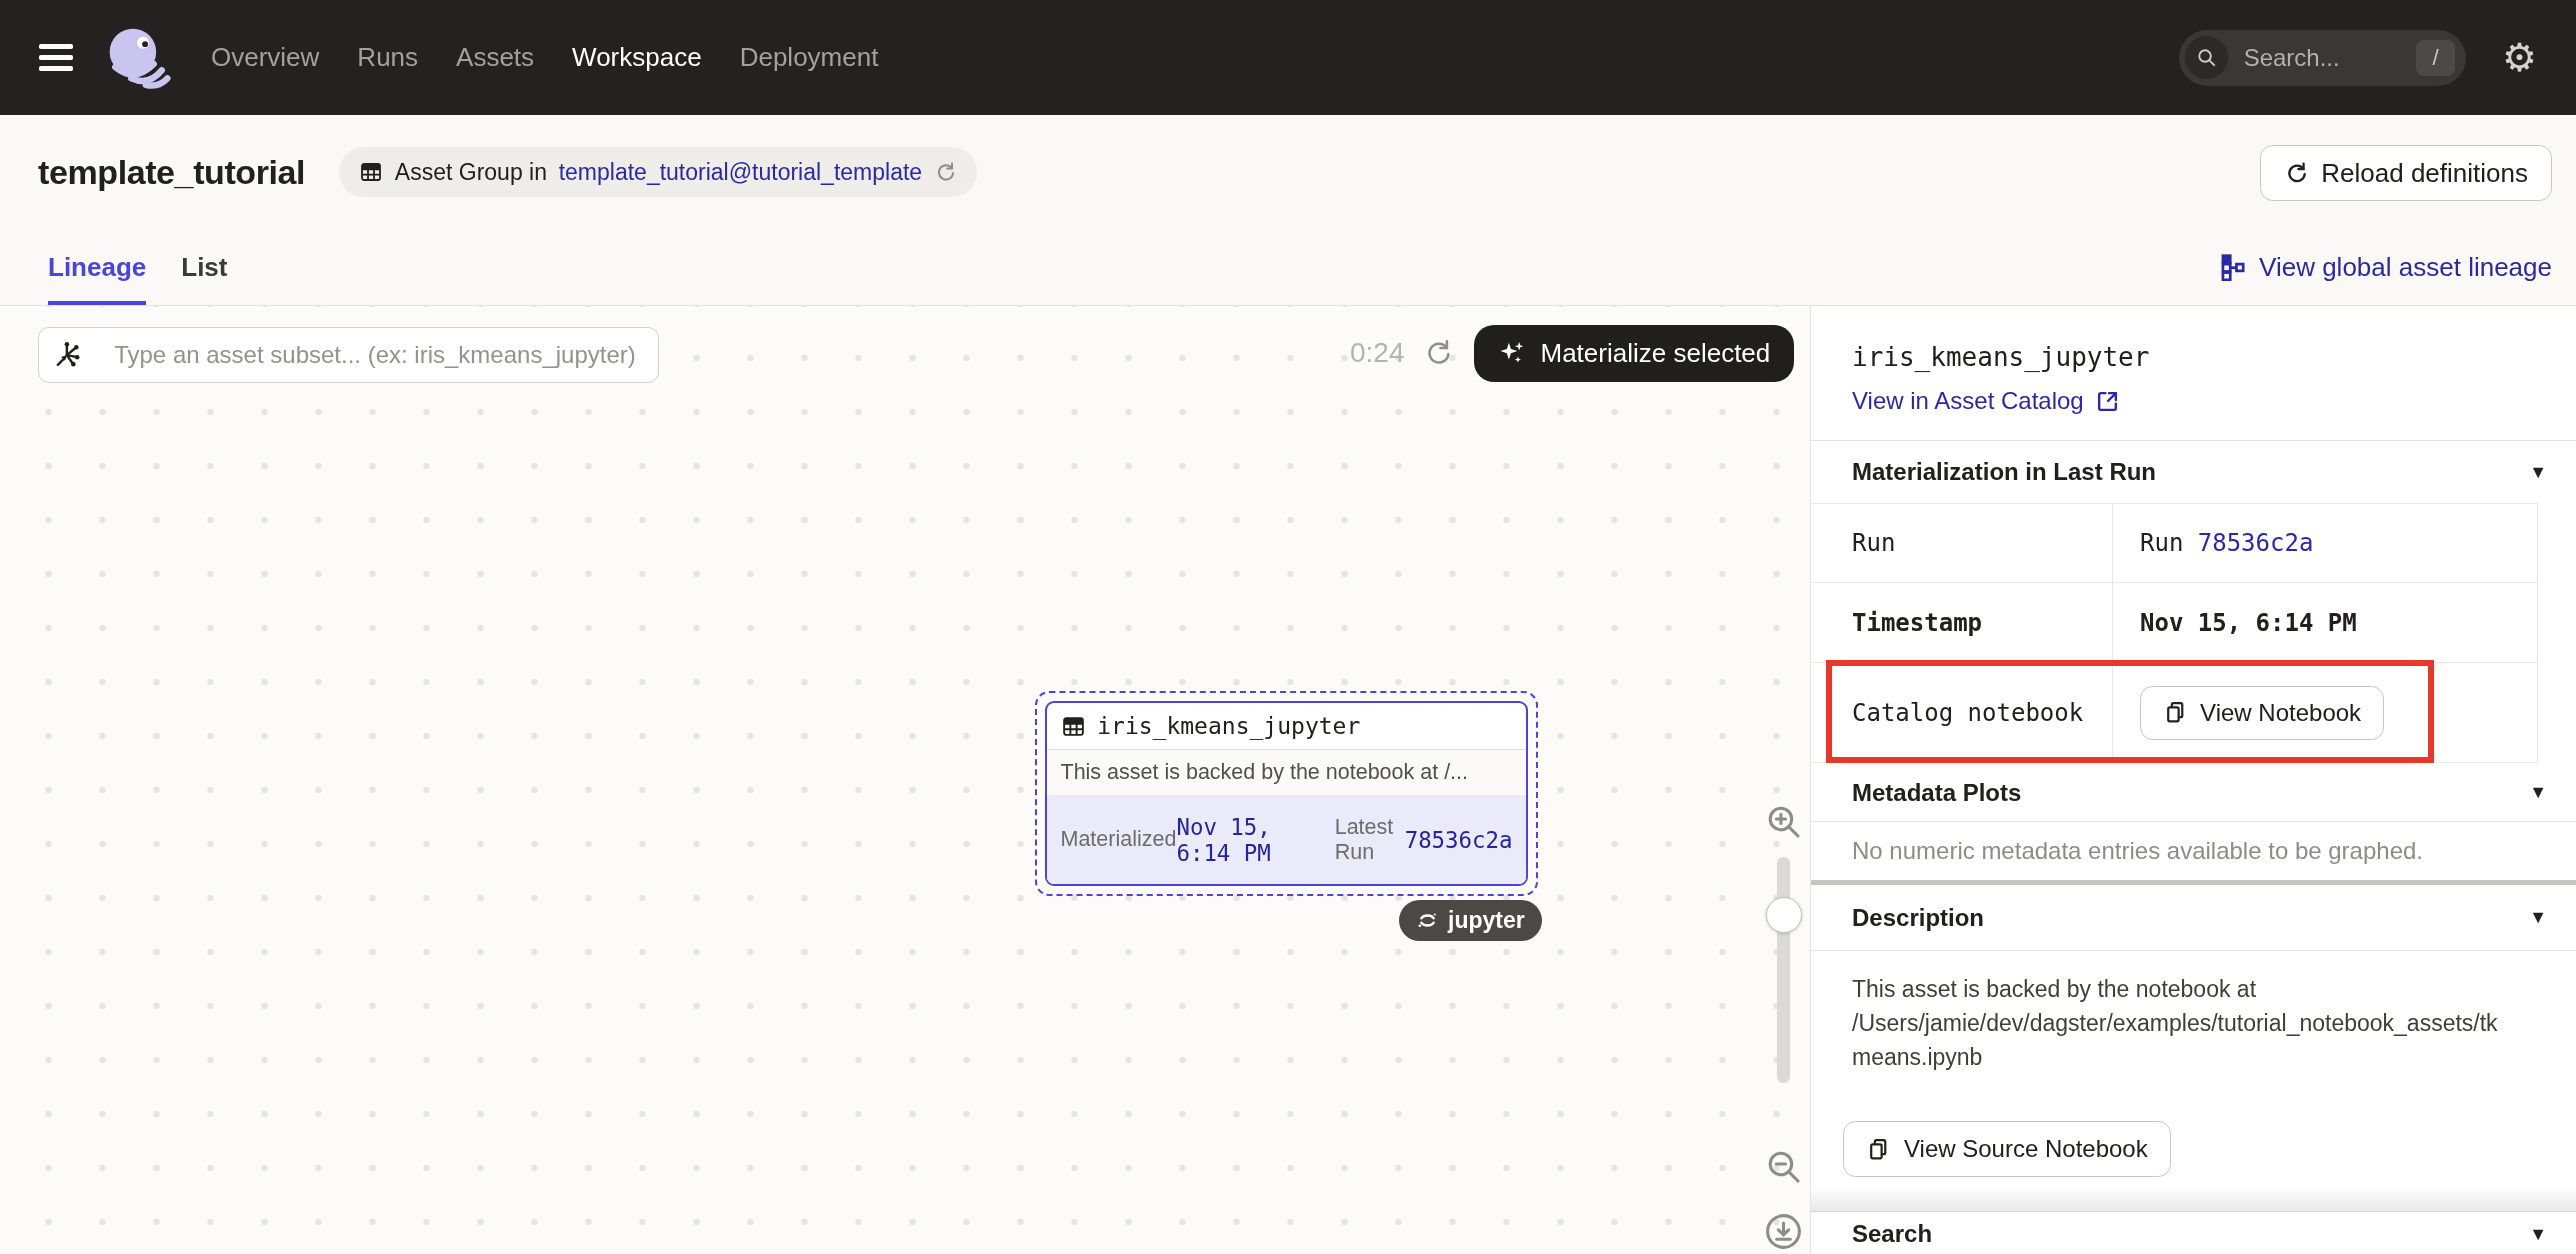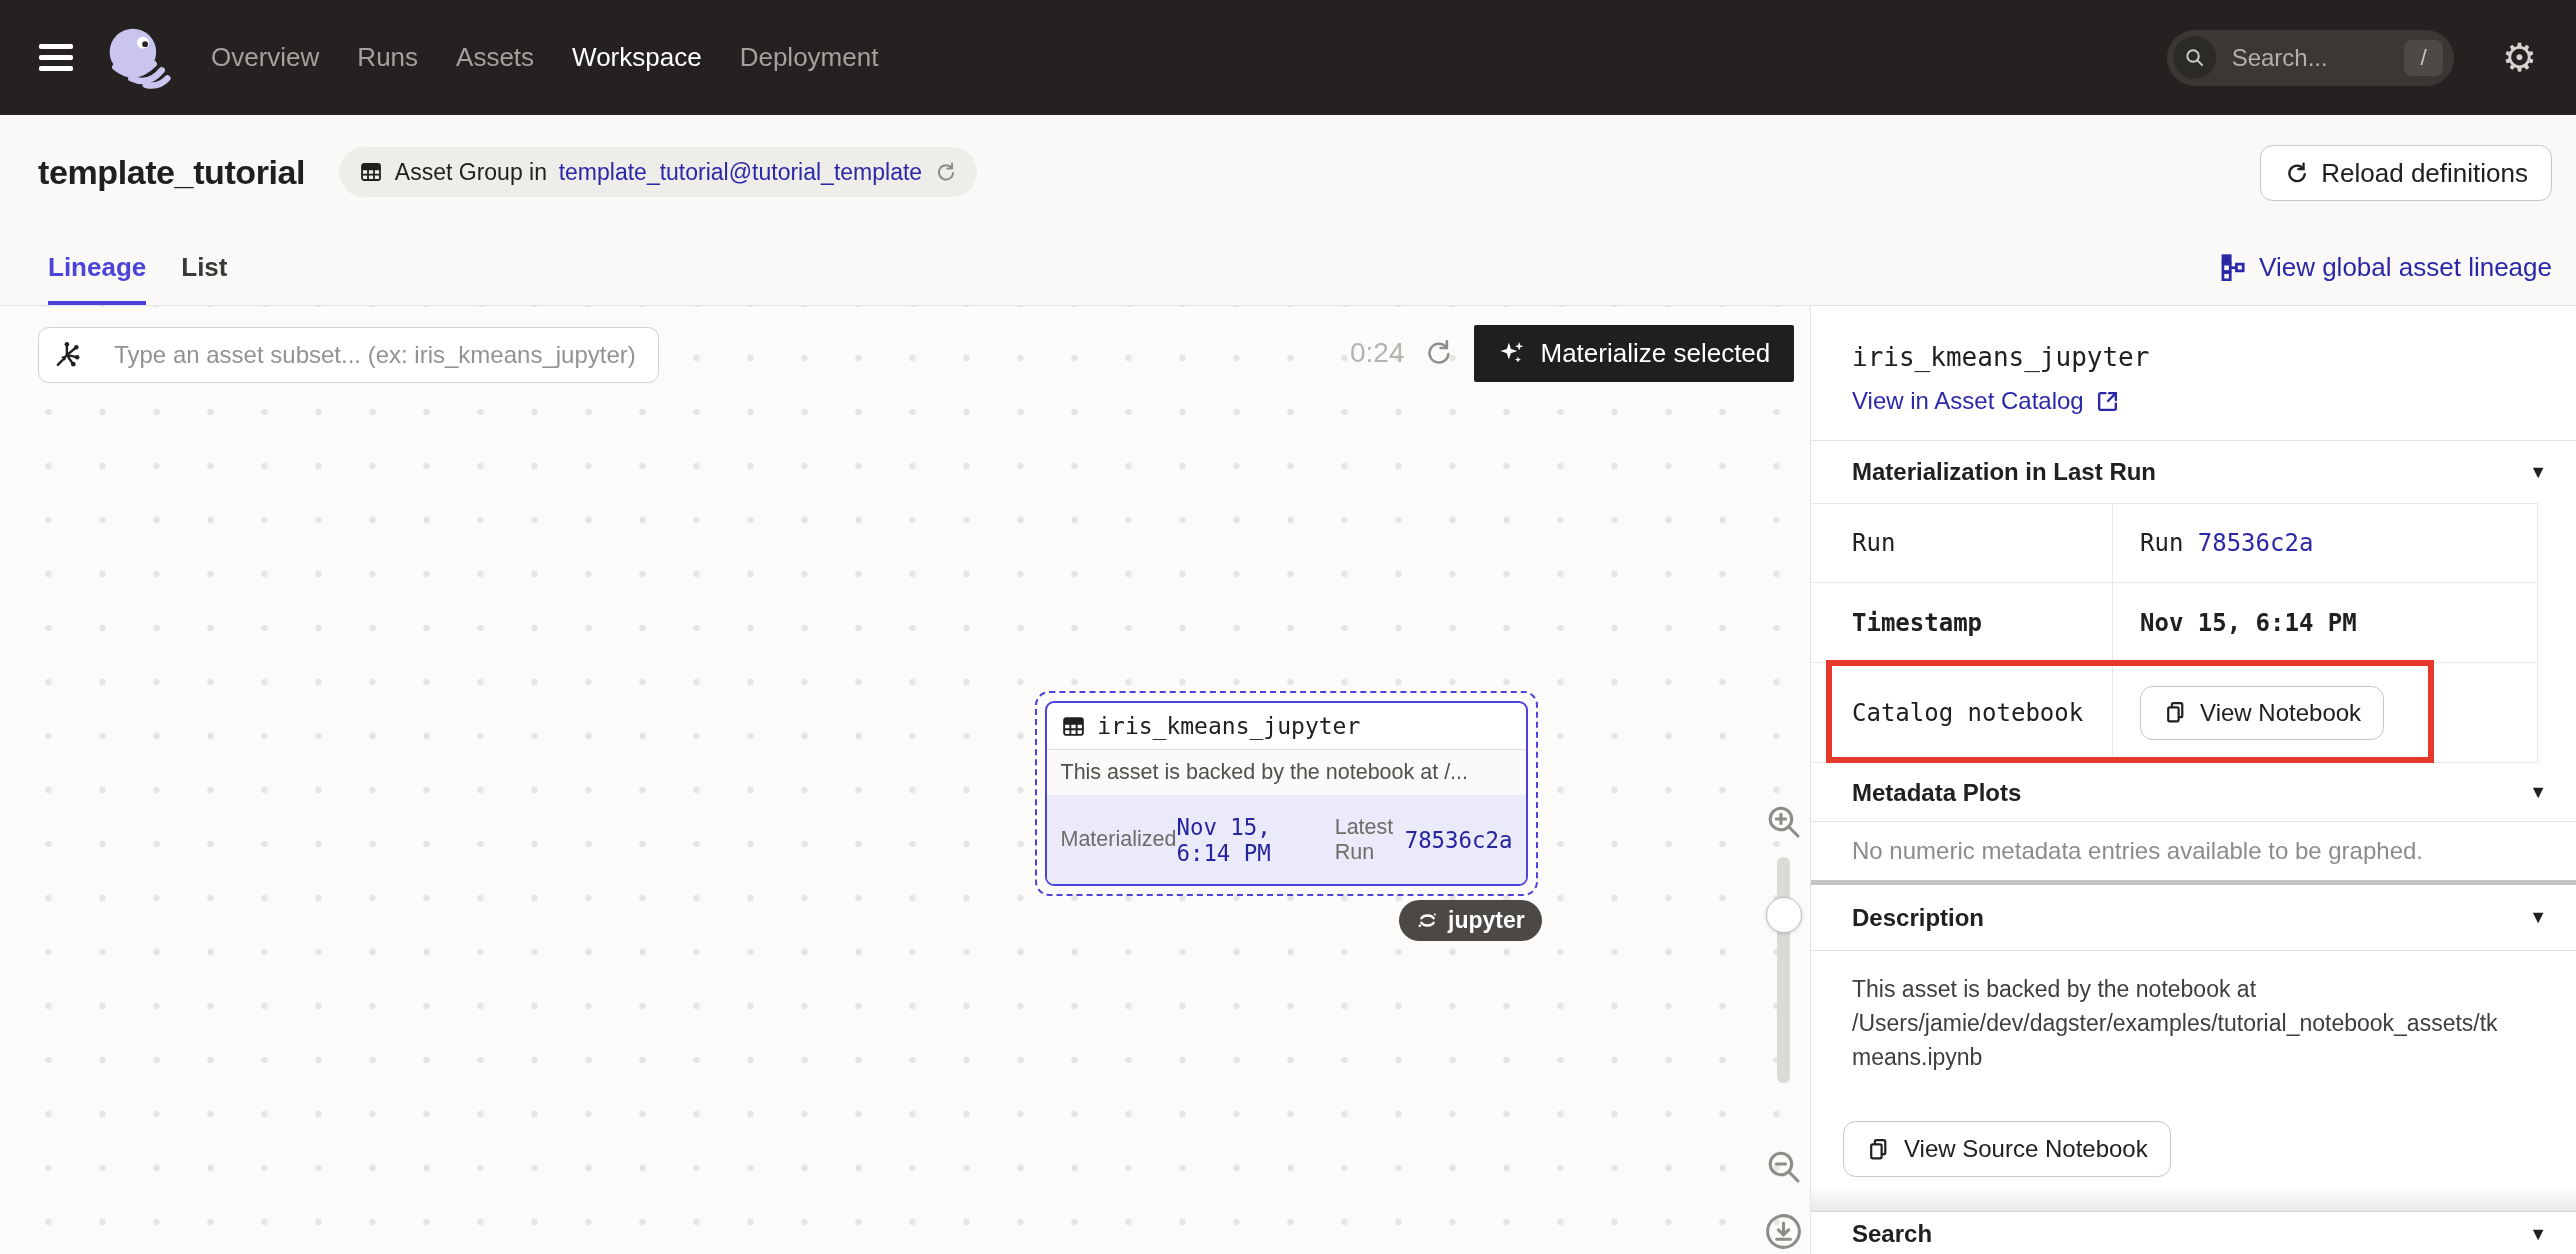--- a/index.html
+++ b/index.html
@@ -8,21 +8,21 @@
   .mono { font-family:"DejaVu Sans Mono", monospace; }
 
   
   .navbar { position:relative; height:115px; background:#242120; display:flex; align-items:center; }
   .hamburger { margin-left:39px; width:34px; cursor:pointer; }
   .hamburger span { display:block; height:4.5px; background:#FFFFFF; border-radius:1.8px; margin:6.3px 0; }
   .logo { margin-left:23px; width:77px; height:77px; }
   .menu { display:flex; gap:38px; margin-left:38px; font-size:26px; color:#A3A19D; font-weight:500; }
   .menu-item { cursor:pointer; }
   .menu-item.active { color:#FFFFFF; }
-  .nav-right { position:absolute; right:0; top:0; height:100%; display:flex; align-items:center; gap:48px; padding-right:39px; }
+  .nav-right { position:absolute; right:0; top:0; height:100%; display:flex; align-items:center; gap:36px; padding-right:39px; }
   .search-pill { width:287px; height:56px; background:#3A3734; border-radius:29px; display:flex; align-items:center; padding-left:6.3px; cursor:text; }
   .search-circle { width:43px; height:43px; border-radius:50%; background:#2C2A27; display:flex; align-items:center; justify-content:center; flex:none; }
   .search-ph { margin-left:15.3px; font-size:24px; color:#B2B0AC; flex:1; }
   .kbd { width:39px; height:36px; background:#4C4946; border-radius:8px; color:#C9C7C3; font-size:22.4px; display:flex; align-items:center; justify-content:center; margin-right:10.8px; flex:none; }
   .gear { font-size:39px; color:#D5D3CF; line-height:1; cursor:pointer; }
 
   
   .page-header { position:relative; height:114px; display:flex; align-items:center; padding-left:38px; }
   .page-title { font-size:34px; font-weight:700; color:#21201E; letter-spacing:-0.4px; }
   .badge { margin-left:34px; height:50px; background:#EFEDE9; border-radius:25px; display:flex; align-items:center; gap:11.7px; padding:0 20px; font-size:23px; color:#21201E; }
@@ -44,21 +44,21 @@
            background-size:54px 54px; background-position:21.5px 25px; overflow:hidden; }
 
   .subset-input { position:absolute; left:38px; top:20.6px; width:621px; height:56px; background:#fff;
                   border:1.8px solid #D2D0CC; border-radius:10.8px; display:flex; align-items:center; padding:0 13.5px; gap:11.7px; }
   .subset-input input { border:none; outline:none; flex:1; font-size:24px; color:#21201E; background:transparent; font-family:Liberation Sans, sans-serif; min-width:0;margin-left:21px; }
   .subset-input input::placeholder { color:#94928E; }
 
   .timer { position:absolute; left:1350px; top:30.5px; font-size:28px; color:#B5B3AF; }
   .timer-refresh { position:absolute; left:1423px; top:32px; color:#908E8A; cursor:pointer; }
   .materialize-btn { position:absolute; left:1474px; top:19px; height:57px; background:#211F1D; color:#fff;
-                     border:none; border-radius:2px; display:flex; align-items:center; gap:13.5px; padding:0 24px; font-size:26px; cursor:pointer; }
+                     border:none; border-radius:20px; display:flex; align-items:center; gap:13.5px; padding:0 24px; font-size:26px; cursor:pointer; }
 
   
   .node-wrap { position:absolute; left:1035px; top:385px; width:503px; height:205px; border:2.7px dashed #4B43DA; border-radius:14.4px; cursor:pointer; }
   .node-card { position:absolute; left:8px; top:8px; right:8px; bottom:8px; border:2.7px solid #4B43DA; border-radius:9px; background:#fff; overflow:hidden; display:flex; flex-direction:column; }
   .node-header { height:47px; flex:none; display:flex; align-items:center; gap:11.7px; padding:0 13.5px; border-bottom:0.9px solid #DEDCD8; font-size:23px; color:#21201E; }
   .node-desc { height:45px; flex:none; display:flex; align-items:center; padding:0 13.5px; font-size:21.5px; color:#52504D; background:#FBFAF8; white-space:nowrap; overflow:hidden; }
   .node-stats { flex:1; background:#EBEAFA; padding:5.4px 13.5px; display:flex; flex-direction:row; justify-content:center; gap:7.2px; }
   .stat-row { display:flex; justify-content:space-between; align-items:center; }
   .stat-label { font-size:21.5px; color:#6E6C68; }
   .stat-value { font-size:22.4px; color:#25239E; }

